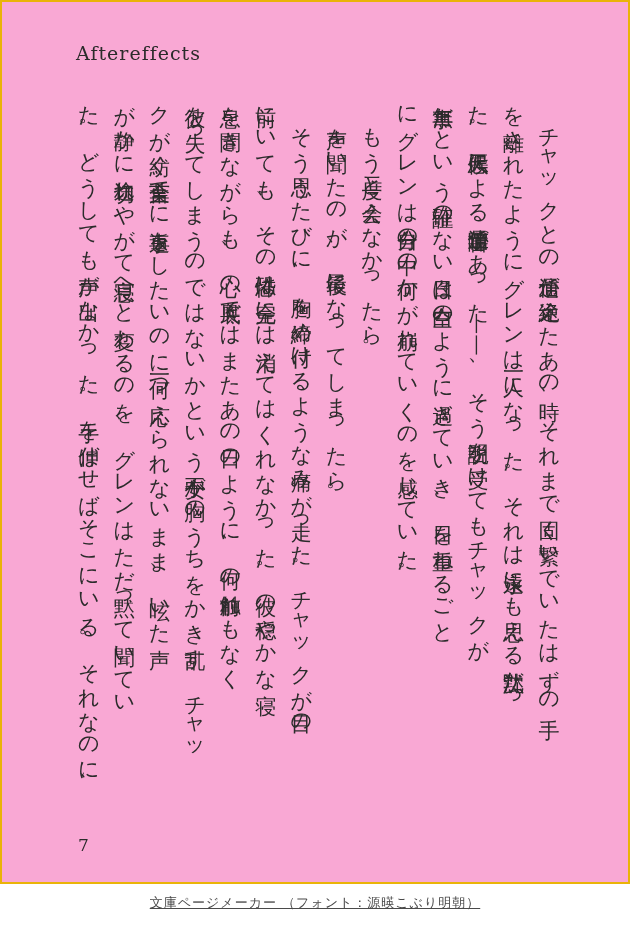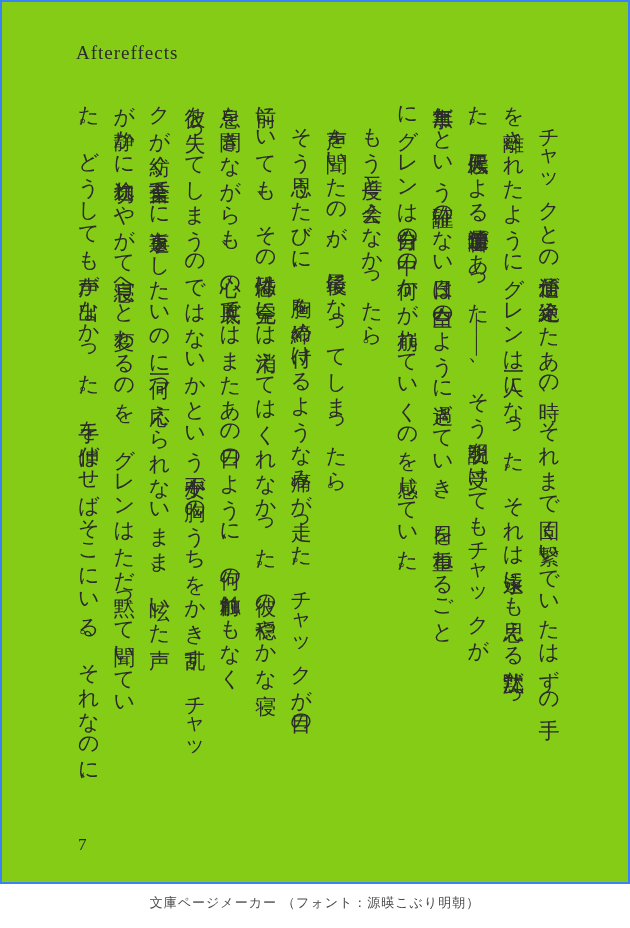--- a/index.html
+++ b/index.html
@@ -11,24 +11,23 @@
     font-family: "DejaVu Serif", "Liberation Serif", serif;
     overflow: hidden;
     position: relative;
   }
   .page-frame {
     position: absolute;
     top: 0;
     left: 0;
     width: 626px;
     height: 880px;
-    border: 2px solid #3b82f6;
-    background: #84cc16;
+    border: 2px solid #eab308;
+    background: #f9a8d4;
     box-sizing: content-box;
-    font-family: Liberation Serif, serif;
   }
   .book-title {
     position: absolute;
     left: 74px;
     top: 40px;
     font-size: 19px;
     letter-spacing: 1px;
     color: #2b2b2b;
     white-space: nowrap;
   }
@@ -58,20 +57,21 @@
   .footer-credit {
     position: absolute;
     top: 894px;
     left: 0;
     width: 630px;
     text-align: center;
     font-size: 13px;
     letter-spacing: 1px;
     color: #4a4a4a;
     white-space: nowrap;
+    text-decoration: underline;
   }
 </style>
 </head>
 <body>
 
 <div class="page-frame">
   <div class="book-title">Aftereffects</div>
 
   <div class="vtext">
       <div class="vline">　チャックとの通信が途絶えたあの時、それまで固く繋いでいたはずの手</div>

